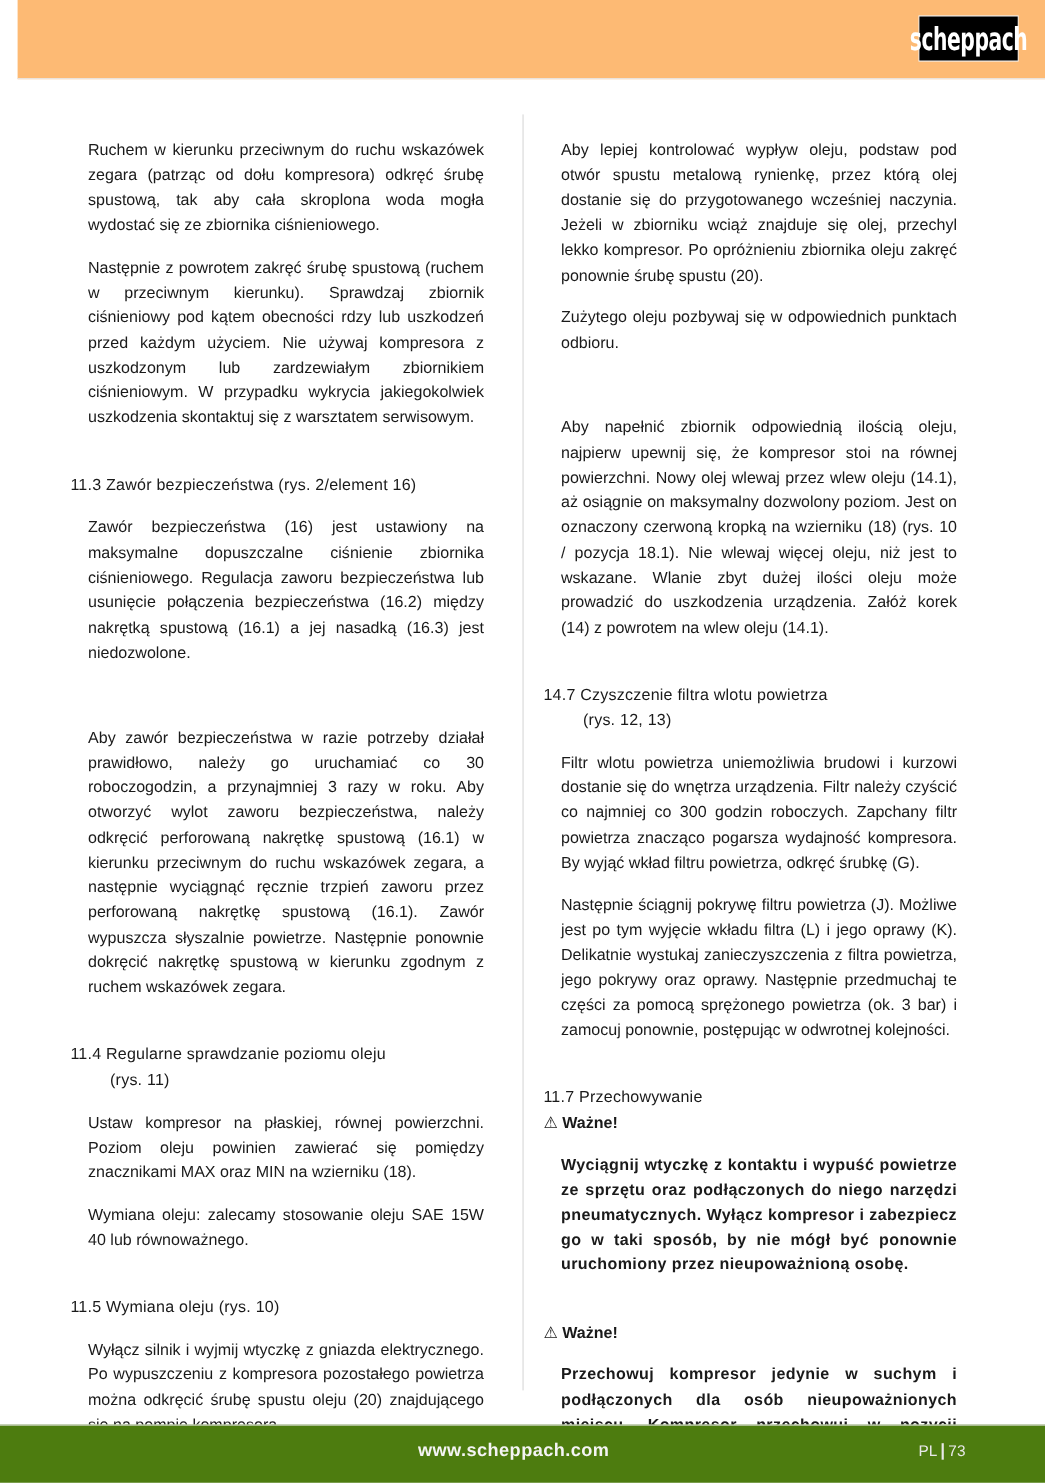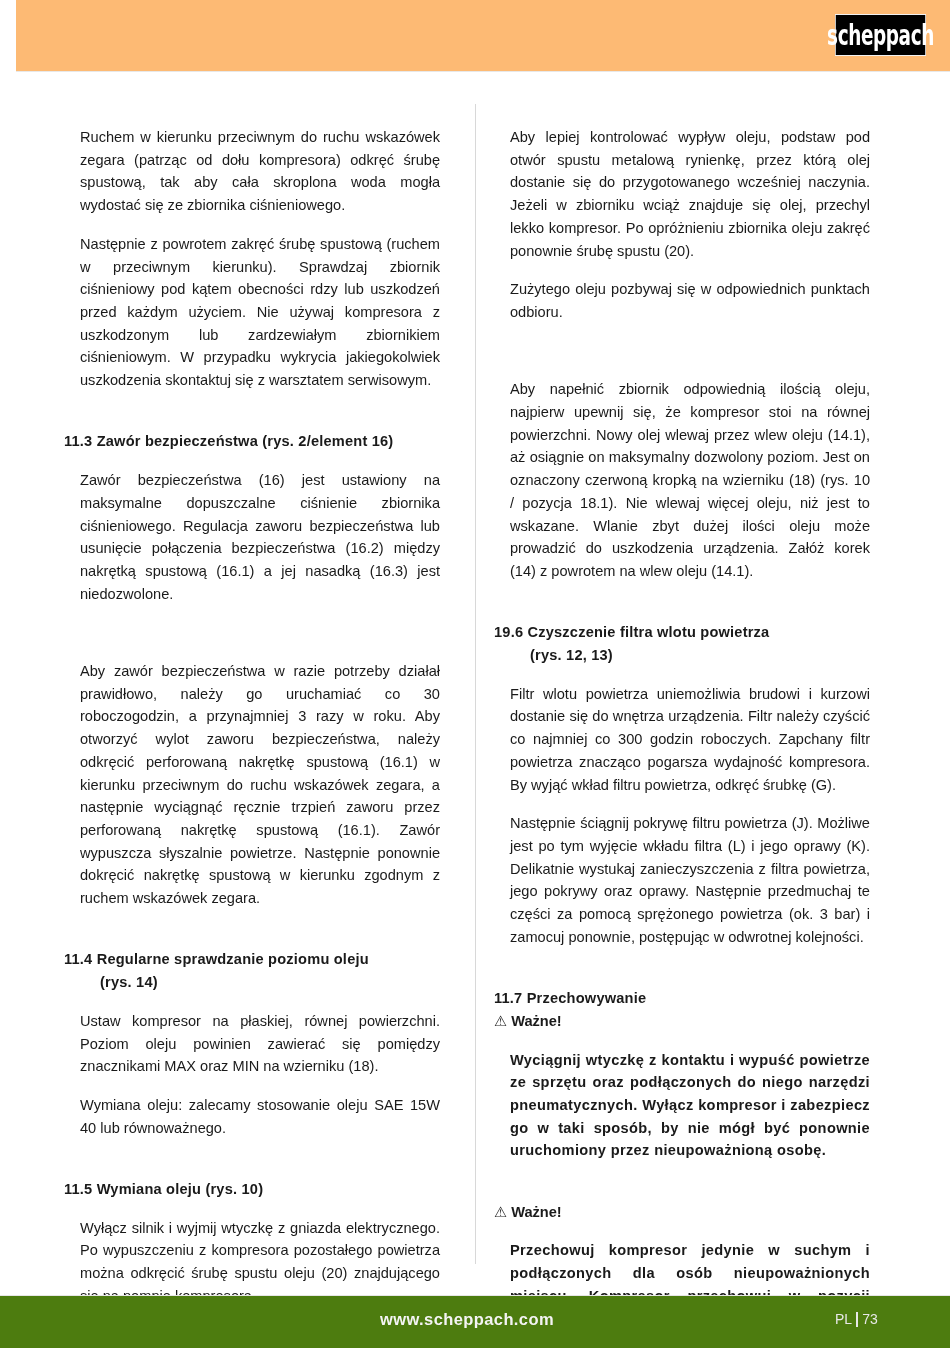--- a/index.html
+++ b/index.html
@@ -23,21 +23,21 @@
     .logo span { display: inline-block; transform: scaleY(1.15); }
     .col {
       position: absolute; top: 110px; width: 392px;
       font-size: 14.6px; line-height: 22.7px; text-align: justify;
     }
     .col.left { left: 64px; }
     .col.right { left: 494px; }
     .col p { margin: 16px; }
     .col .gap { height: 22.7px; }
     .col h3 {
-      margin: 0; font-size: 14.6px; line-height: 22.7px; font-weight: bold;
+      margin: 0; font-size: 14.6px; line-height: 22.7px; font-weight: normal;
       text-align: left; letter-spacing: 0.2px;
     }
     .col h3 .sub { display: block; padding-left: 36px; }
     .warn-title { font-weight: bold; text-align: left; }
     .warn-body { font-weight: bold; letter-spacing: 0.35px; }
     .divider {
       position: absolute; left: 475px; top: 104px; width: 1px; height: 1160px;
       background: #d8d8d8;
     }
     .footer {
@@ -69,41 +69,41 @@
   <div class="gap"></div>
 
   <h3>11.3 Zawór bezpieczeństwa (rys. 2/element 16)</h3>
   <p>Zawór bezpieczeństwa (16) jest ustawiony na maksymalne dopuszczalne ciśnienie zbiornika ciśnieniowego. Regulacja zaworu bezpieczeństwa lub usunięcie połączenia bezpieczeństwa (16.2) między nakrętką spustową (16.1) a jej nasadką (16.3) jest niedozwolone.</p>
   <div class="gap"></div>
   <p>Aby zawór bezpieczeństwa w razie potrzeby działał prawidłowo, należy go uruchamiać co 30 roboczogodzin, a przynajmniej 3 razy w roku. Aby otworzyć wylot zaworu bezpieczeństwa, należy odkręcić perforowaną nakrętkę spustową (16.1) w kierunku przeciwnym do ruchu wskazówek zegara, a następnie wyciągnąć ręcznie trzpień zaworu przez perforowaną nakrętkę spustową (16.1). Zawór wypuszcza słyszalnie powietrze. Następnie ponownie dokręcić nakrętkę spustową w kierunku zgodnym z ruchem wskazówek zegara.</p>
   <div class="gap"></div>
 
   <h3>
     <span>11.4 Regularne sprawdzanie poziomu oleju</span>
-    <span class="sub">(rys. 14)</span>
+    <span class="sub">(rys. 11)</span>
   </h3>
   <p>Ustaw kompresor na płaskiej, równej powierzchni. Poziom oleju powinien zawierać się pomiędzy znacznikami MAX oraz MIN na wzierniku (18).</p>
   <p>Wymiana oleju: zalecamy stosowanie oleju SAE 15W 40 lub równoważnego.</p>
   <div class="gap"></div>
 
   <h3>11.5 Wymiana oleju (rys. 10)</h3>
   <p>Wyłącz silnik i wyjmij wtyczkę z gniazda elektrycznego. Po wypuszczeniu z kompresora pozostałego powietrza można odkręcić śrubę spustu oleju (20) znajdującego się na pompie kompresora.</p>
 </div>
 
 <div class="divider"></div>
 
 <div class="col right">
   <p>Aby lepiej kontrolować wypływ oleju, podstaw pod otwór spustu metalową rynienkę, przez którą olej dostanie się do przygotowanego wcześniej naczynia. Jeżeli w zbiorniku wciąż znajduje się olej, przechyl lekko kompresor. Po opróżnieniu zbiornika oleju zakręć ponownie śrubę spustu (20).</p>
   <p>Zużytego oleju pozbywaj się w odpowiednich punktach odbioru.</p>
   <div class="gap"></div>
   <p>Aby napełnić zbiornik odpowiednią ilością oleju, najpierw upewnij się, że kompresor stoi na równej powierzchni. Nowy olej wlewaj przez wlew oleju (14.1), aż osiągnie on maksymalny dozwolony poziom. Jest on oznaczony czerwoną kropką na wzierniku (18) (rys. 10 / pozycja 18.1). Nie wlewaj więcej oleju, niż jest to wskazane. Wlanie zbyt dużej ilości oleju może prowadzić do uszkodzenia urządzenia. Załóż korek (14) z powrotem na wlew oleju (14.1).</p>
   <div class="gap"></div>
 
   <h3>
-    <span>19.6 Czyszczenie filtra wlotu powietrza</span>
+    <span>14.7 Czyszczenie filtra wlotu powietrza</span>
     <span class="sub">(rys. 12, 13)</span>
   </h3>
   <p>Filtr wlotu powietrza uniemożliwia brudowi i kurzowi dostanie się do wnętrza urządzenia. Filtr należy czyścić co najmniej co 300 godzin roboczych. Zapchany filtr powietrza znacząco pogarsza wydajność kompresora. By wyjąć wkład filtru powietrza, odkręć śrubkę (G).</p>
   <p>Następnie ściągnij pokrywę filtru powietrza (J). Możliwe jest po tym wyjęcie wkładu filtra (L) i jego oprawy (K). Delikatnie wystukaj zanieczyszczenia z filtra powietrza, jego pokrywy oraz oprawy. Następnie przedmuchaj te części za pomocą sprężonego powietrza (ok. 3 bar) i zamocuj ponownie, postępując w odwrotnej kolejności.</p>
   <div class="gap"></div>
 
   <h3>11.7 Przechowywanie</h3>
   <div class="warn-title">
     <span>⚠</span>
     <span>Ważne!</span>

